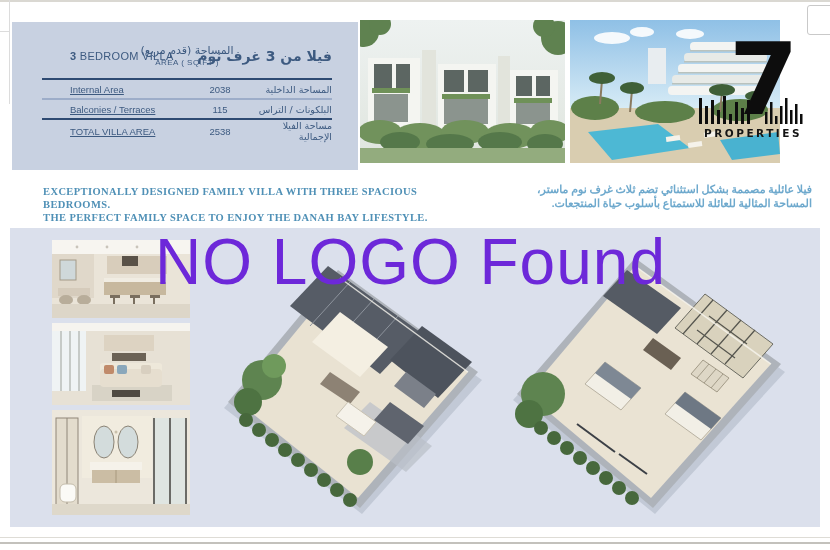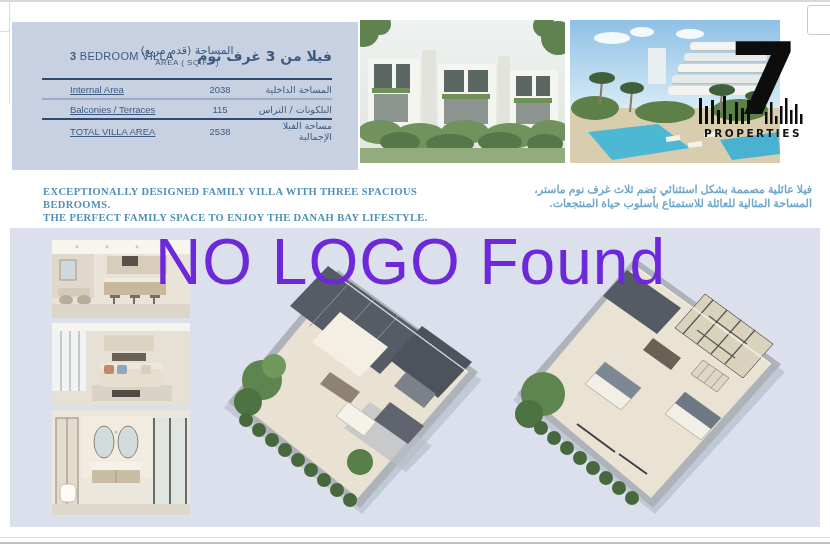--- a/index.html
+++ b/index.html
@@ -36,21 +36,21 @@
   .photo1{position:absolute;left:360px;top:20px;width:205px;height:143px;}
   .photo2{position:absolute;left:570px;top:20px;width:210px;height:143px;}
   .photo1 svg,.photo2 svg{display:block;}
 
   
   .logo{position:absolute;left:697px;top:26px;width:112px;height:114px;z-index:4;}
 
   
   .tag-en{position:absolute;left:43px;top:185px;width:420px;font-family:"Liberation Serif",serif;
           font-weight:bold;font-size:10.5px;line-height:13px;letter-spacing:.4px;color:#4f90b6;}
-  .tag-ar{position:absolute;right:18px;top:183px;width:360px;font-family:Liberation Sans, sans-serif;
+  .tag-ar{position:absolute;right:18px;top:183px;width:360px;font-family:Liberation Serif, serif;
           font-weight:bold;font-size:11px;line-height:13.5px;color:#6ea9cd;direction:rtl;text-align:right;}
 
   
   .band{position:absolute;left:10px;top:228px;width:810px;height:299px;background:#dbe0ec;}
   .int-photo{position:absolute;left:42px;}
   .p-kitchen{top:12px;}
   .p-living{top:95px;}
   .p-bath{top:182px;}
   .plan-g{position:absolute;left:200px;top:24px;}
   .plan-f{position:absolute;left:475px;top:14px;}

